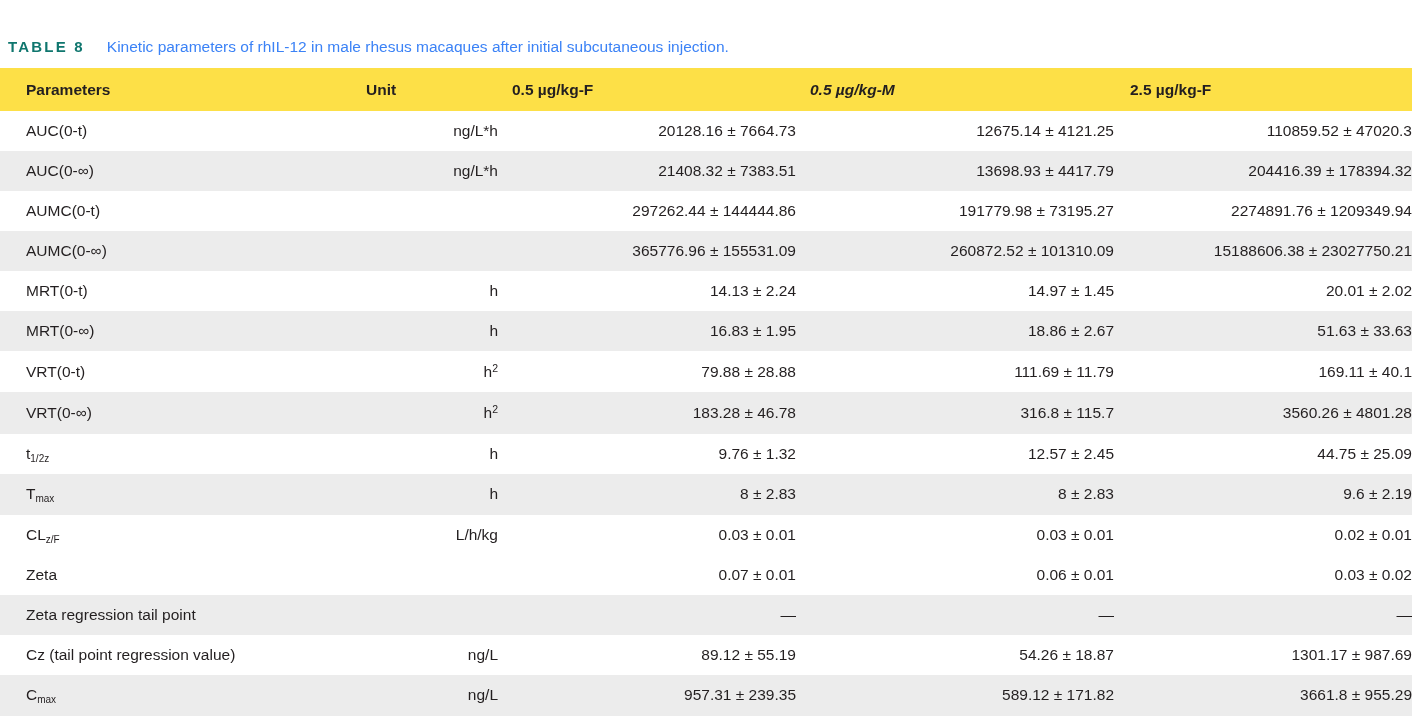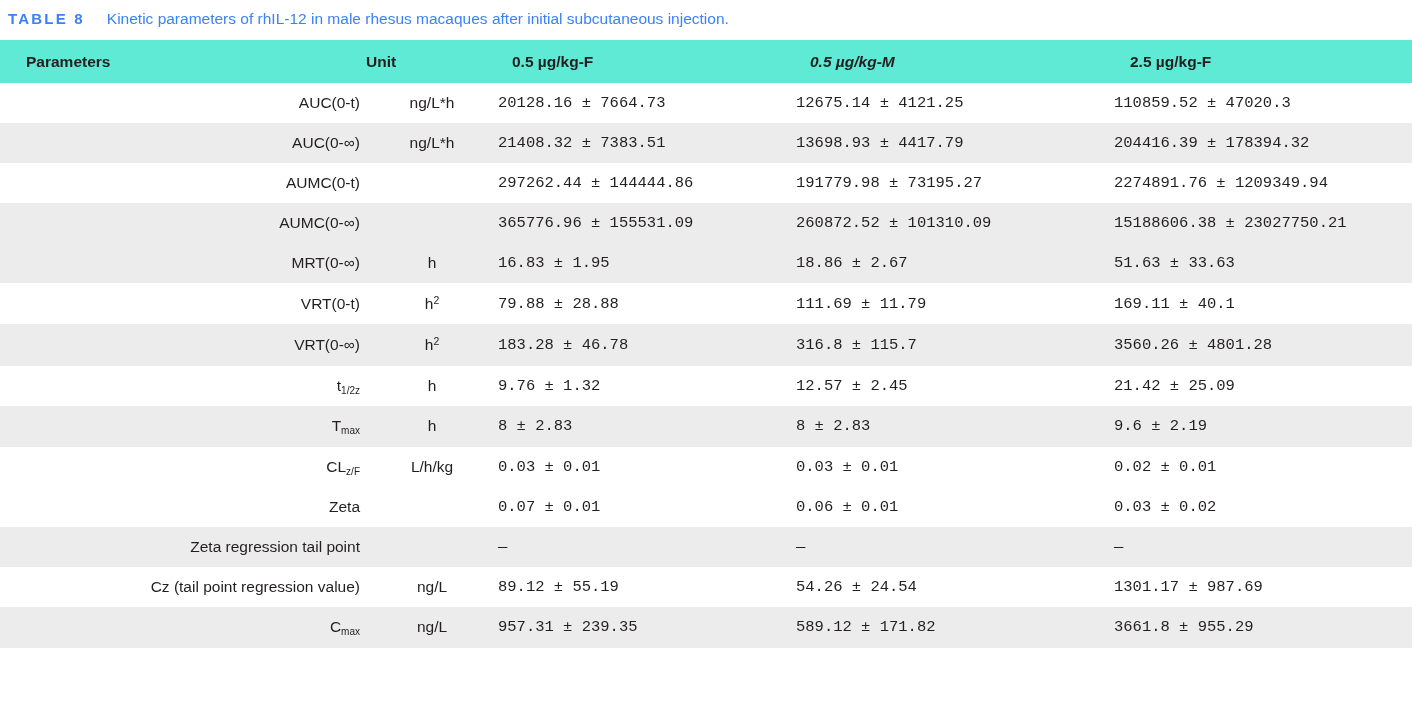--- a/index.html
+++ b/index.html
@@ -21,42 +21,43 @@
   .caption {
     display: flex;
     align-items: baseline;
     padding: 10px 0 12px 8px;
     font-size: 15.5px;
   }
   .caption-label {
     font-weight: bold;
     letter-spacing: 2.2px;
     font-size: 15px;
-    color: #3b82f6;
+    color: #0f766e;
     white-space: nowrap;
+    margin-top: 28px;
   }
   .caption-text {
     margin-left: 22px;
     font-size: 15.5px;
     color: #3b82f6;
     font-weight: normal;
   }
   table {
     width: 1412px;
     border-collapse: collapse;
     table-layout: fixed;
   }
   col.c0 { width: 360px; }
   col.c1 { width: 138px; }
   col.c2 { width: 298px; }
   col.c3 { width: 318px; }
   col.c4 { width: 298px; }
 
   thead th {
-    background: #5eead4;
+    background: #fde047;
     font-size: 15.5px;
     font-weight: bold;
     text-align: left;
     padding: 12px 0 12px 0;
     color: #231f20;
     height: 19px;
   }
   thead th.p0 { padding-left: 26px; }
   thead th.p1 { padding-left: 6px; }
   thead th.p2 { padding-left: 14px; }
@@ -70,32 +71,31 @@
     vertical-align: middle;
     height: 17px;
   }
   tbody tr.alt td {
     background: #ececec;
   }
   tbody tr.plain td {
     background: #ffffff;
   }
   td.param {
-    padding-left: 33px;
+    padding-left: 26px;
+    text-align: left;
+    white-space: nowrap;
+  }
+  td.unit {
+    padding-left: 6px;
     text-align: right;
     white-space: nowrap;
   }
-  td.unit {
-    padding-left: 6px;
-    text-align: center;
-    white-space: nowrap;
-  }
   td.val {
-    text-align: left;
-    font-family: Liberation Mono, monospace;
+    text-align: right;
   }
   sub {
     font-size: 10px;
     vertical-align: -0.25em;
   }
   sup {
     font-size: 10.5px;
     vertical-align: 0.5em;
   }
 </style>
@@ -148,20 +148,27 @@
           <td class="val">191779.98 ± 73195.27</td>
           <td class="val">2274891.76 ± 1209349.94</td>
         </tr>
         <tr class="alt">
           <td class="param">AUMC(0-∞)</td>
           <td class="unit"></td>
           <td class="val">365776.96 ± 155531.09</td>
           <td class="val">260872.52 ± 101310.09</td>
           <td class="val">15188606.38 ± 23027750.21</td>
         </tr>
+        <tr class="plain">
+          <td class="param">MRT(0-t)</td>
+          <td class="unit">h</td>
+          <td class="val">14.13 ± 2.24</td>
+          <td class="val">14.97 ± 1.45</td>
+          <td class="val">20.01 ± 2.02</td>
+        </tr>
         <tr class="alt">
           <td class="param">MRT(0-∞)</td>
           <td class="unit">h</td>
           <td class="val">16.83 ± 1.95</td>
           <td class="val">18.86 ± 2.67</td>
           <td class="val">51.63 ± 33.63</td>
         </tr>
         <tr class="plain">
           <td class="param">VRT(0-t)</td>
           <td class="unit"><span>h</span><sup>2</sup></td>
@@ -174,21 +181,21 @@
           <td class="unit"><span>h</span><sup>2</sup></td>
           <td class="val">183.28 ± 46.78</td>
           <td class="val">316.8 ± 115.7</td>
           <td class="val">3560.26 ± 4801.28</td>
         </tr>
         <tr class="plain">
           <td class="param"><span>t</span><sub>1/2z</sub></td>
           <td class="unit">h</td>
           <td class="val">9.76 ± 1.32</td>
           <td class="val">12.57 ± 2.45</td>
-          <td class="val">21.42 ± 25.09</td>
+          <td class="val">44.75 ± 25.09</td>
         </tr>
         <tr class="alt">
           <td class="param"><span>T</span><sub>max</sub></td>
           <td class="unit">h</td>
           <td class="val">8 ± 2.83</td>
           <td class="val">8 ± 2.83</td>
           <td class="val">9.6 ± 2.19</td>
         </tr>
         <tr class="plain">
           <td class="param"><span>CL</span><sub>z/F</sub></td>
@@ -208,21 +215,21 @@
           <td class="param">Zeta regression tail point</td>
           <td class="unit"></td>
           <td class="val">—</td>
           <td class="val">—</td>
           <td class="val">—</td>
         </tr>
         <tr class="plain">
           <td class="param">Cz (tail point regression value)</td>
           <td class="unit">ng/L</td>
           <td class="val">89.12 ± 55.19</td>
-          <td class="val">54.26 ± 24.54</td>
+          <td class="val">54.26 ± 18.87</td>
           <td class="val">1301.17 ± 987.69</td>
         </tr>
         <tr class="alt">
           <td class="param"><span>C</span><sub>max</sub></td>
           <td class="unit">ng/L</td>
           <td class="val">957.31 ± 239.35</td>
           <td class="val">589.12 ± 171.82</td>
           <td class="val">3661.8 ± 955.29</td>
         </tr>
       </tbody>

